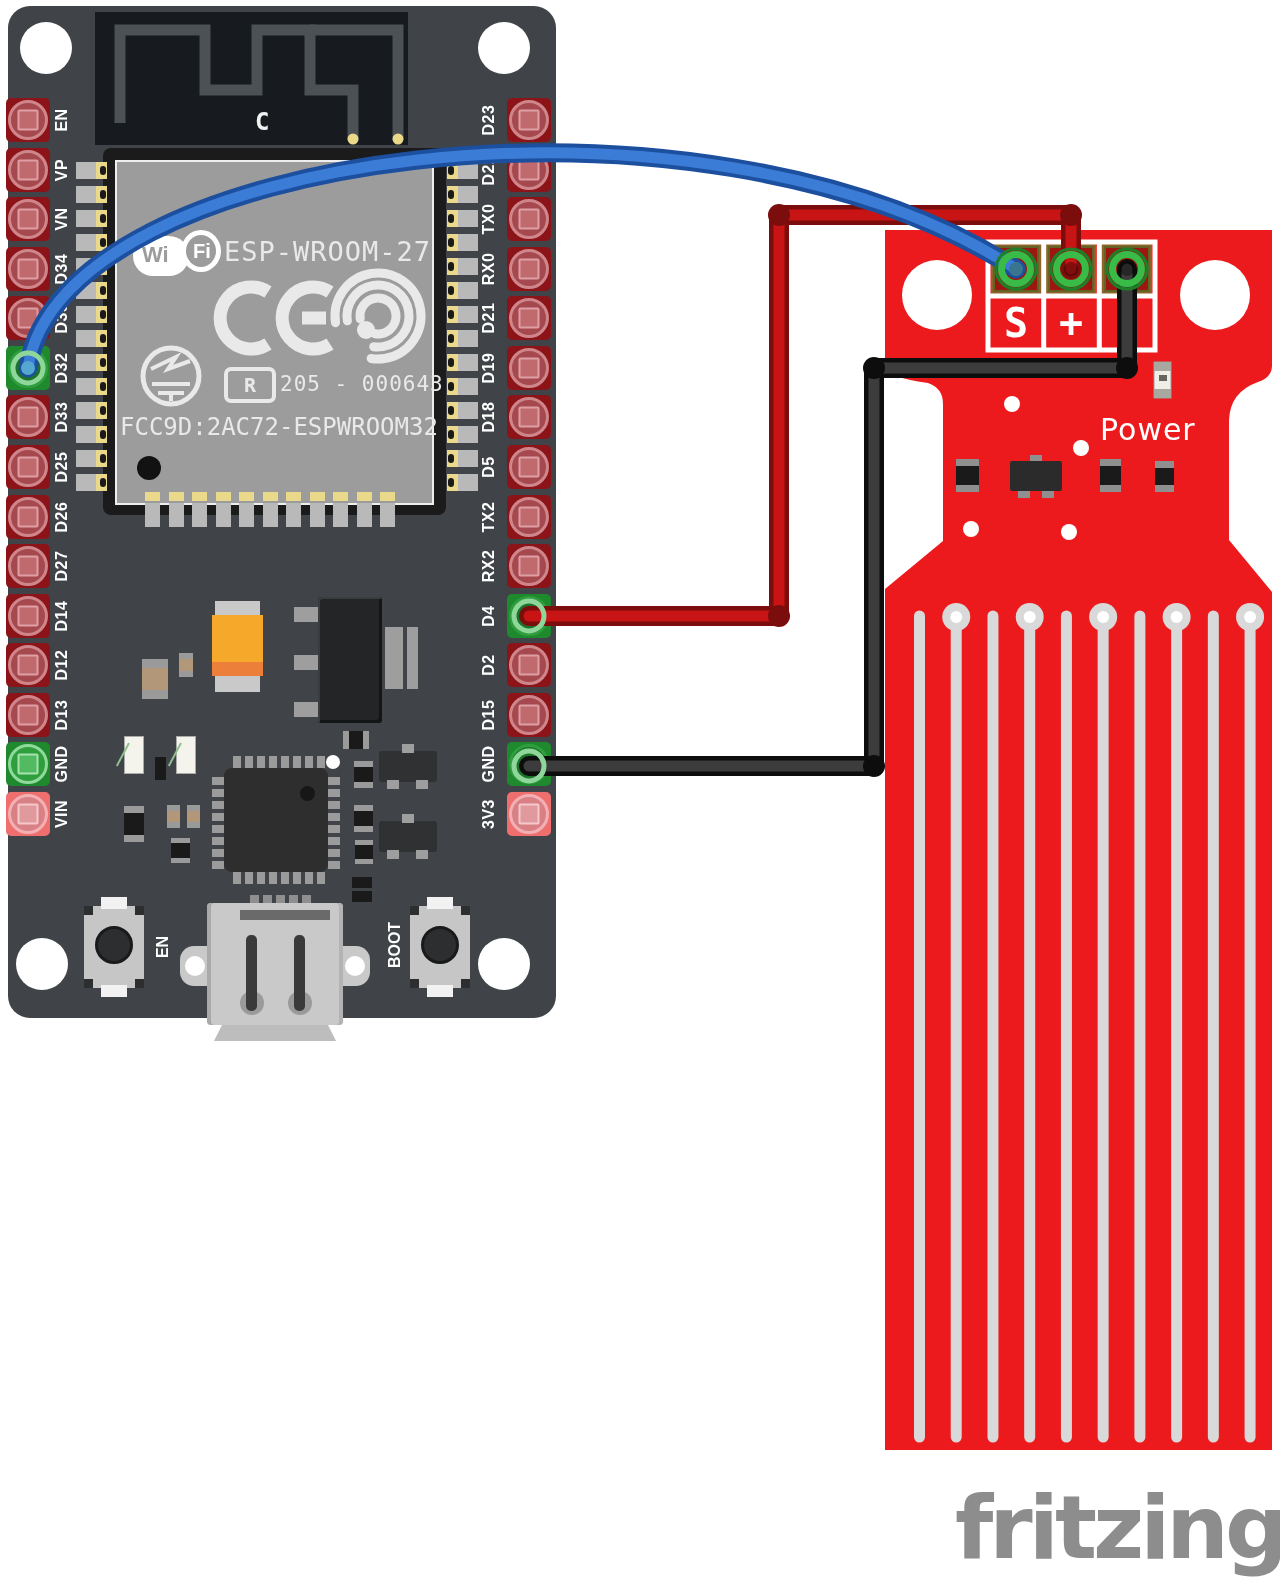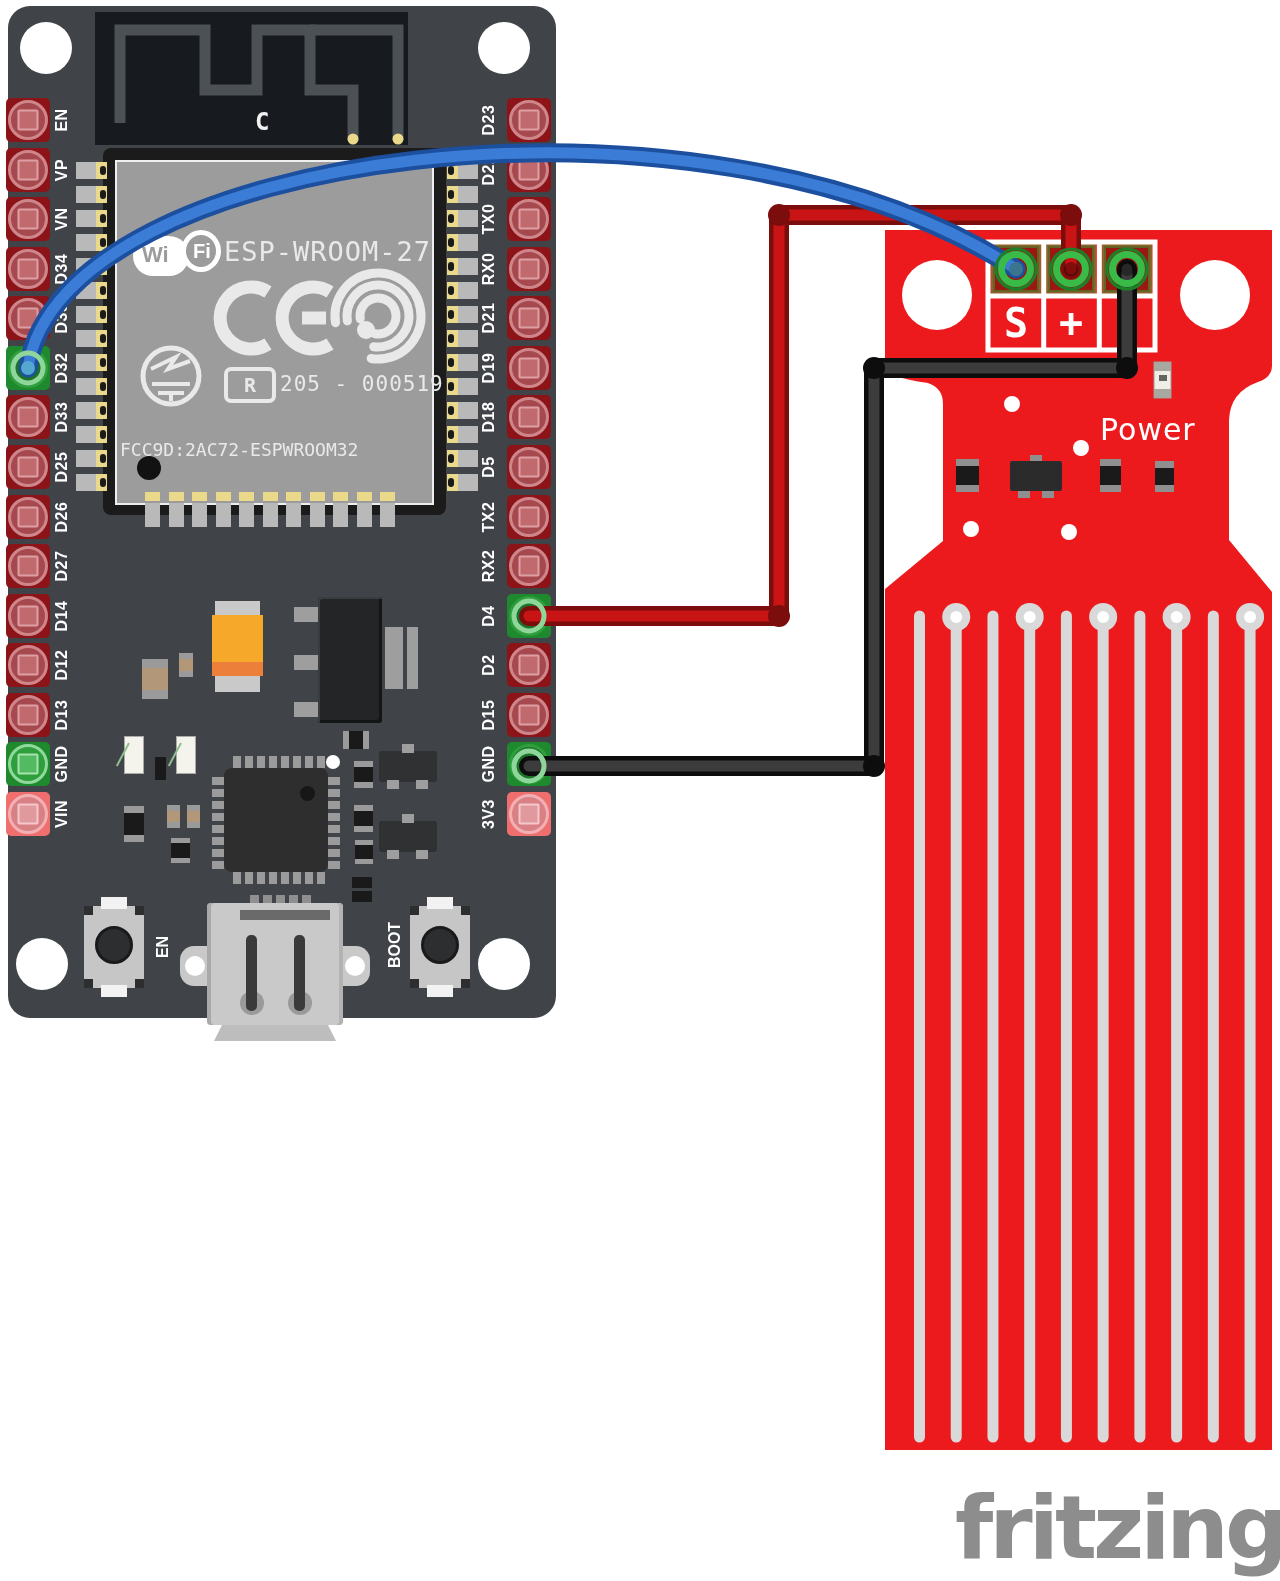--- a/index.html
+++ b/index.html
@@ -10,21 +10,21 @@
   #esp-board{position:absolute;left:8px;top:6px;width:548px;height:1012px;background:#404448;border-radius:22px;}
   .hole{position:absolute;width:52px;height:52px;border-radius:50%;background:#ffffff;}
   #antenna{position:absolute;left:95px;top:12px;width:313px;height:133px;background:#171a1e;}
   #antenna-label{position:absolute;left:160px;top:96px;color:#f2f2f2;font-family:"DejaVu Sans Mono",monospace;font-size:24px;font-weight:bold;}
   
   #shield-frame{position:absolute;left:103px;top:148px;width:343px;height:367px;background:#1b1b1b;border-radius:8px;}
   #shield-body{position:absolute;left:115px;top:160px;width:319px;height:345px;background:#9c9c9c;border:2px solid #eeeeee;box-sizing:border-box;}
   .shield-text{position:absolute;color:#e9e9e9;font-family:"DejaVu Sans Mono",monospace;white-space:nowrap;}
   #model-text{left:224px;top:236px;font-size:27px;letter-spacing:1px;}
   #cert-text{left:280px;top:372px;font-size:21px;letter-spacing:1px;}
-  #fcc-text{left:120px;top:439px;font-size:18px;}
+  #fcc-text{left:120px;top:413px;font-size:24px;}
   #r-box{position:absolute;left:224px;top:367px;width:44px;height:28px;border:4px solid #e9e9e9;border-radius:7px;
          color:#e9e9e9;font-family:"DejaVu Sans Mono",monospace;font-size:20px;font-weight:bold;text-align:center;line-height:28px;}
   #shield-dot{position:absolute;left:137px;top:456px;width:24px;height:24px;border-radius:50%;background:#121212;}
   
   #wifi-logo{position:absolute;left:133px;top:228px;width:95px;height:52px;}
   #wifi-logo .blob{position:absolute;left:0;top:8px;width:56px;height:40px;background:#ffffff;border-radius:20px;}
   #wifi-logo .wi{position:absolute;left:9px;top:14px;color:#9c9c9c;font-weight:bold;font-size:22px;}
   #wifi-logo .fi-ell{position:absolute;left:48px;top:2px;width:40px;height:42px;background:#9c9c9c;border:5px solid #ffffff;border-radius:50%;box-sizing:border-box;}
   #wifi-logo .fi{position:absolute;left:60px;top:12px;color:#ffffff;font-weight:bold;font-size:20px;}
   
@@ -250,21 +250,21 @@
     <g stroke="#e9e9e9" fill="none">
       <circle cx="171" cy="376" r="28" stroke-width="5"></circle>
       <path d="M 151,369 L 176,357 L 168,369 L 190,361" stroke-width="4"></path>
       <path d="M 152,384 L 190,384" stroke-width="4"></path>
       <path d="M 158,393 L 184,393" stroke-width="4"></path>
       <path d="M 171,393 L 171,401" stroke-width="4"></path>
     </g>
   </svg>
 
   <div id="r-box">R</div>
-  <div id="cert-text" class="shield-text">205 - 000519</div>
+  <div id="cert-text" class="shield-text">205 - 000643</div>
   <div id="fcc-text" class="shield-text">FCC9D:2AC72-ESPWROOM32</div>
   <div id="shield-dot"></div>
 
   <div class="chip" style="left:142px;top:659px;width:26px;height:40px;background:#b29878;">
     <div class="band" style="top:0;height:9px;"></div>
       <div class="band" style="bottom:0;height:9px;"></div>
     </div>
   <div class="chip" style="left:179px;top:653px;width:14px;height:24px;background:#b29878;">
     <div class="band" style="top:0;height:6px;"></div>
       <div class="band" style="bottom:0;height:6px;"></div>

